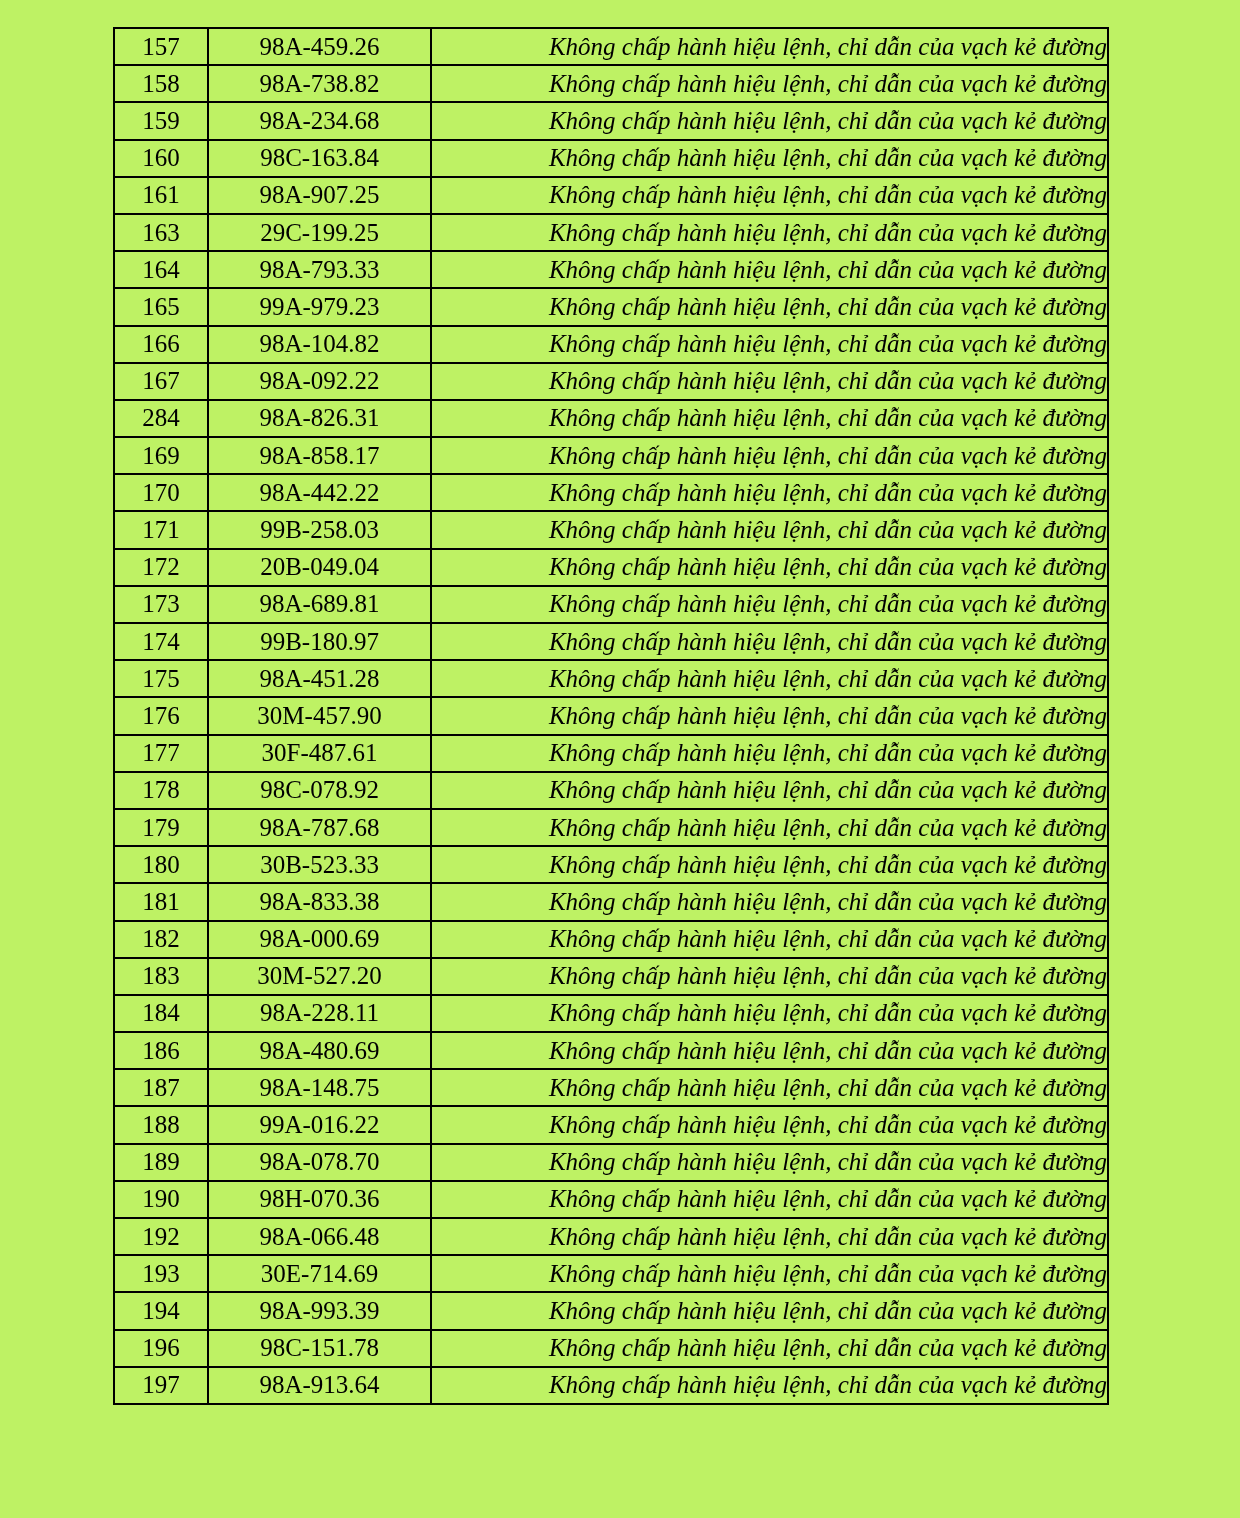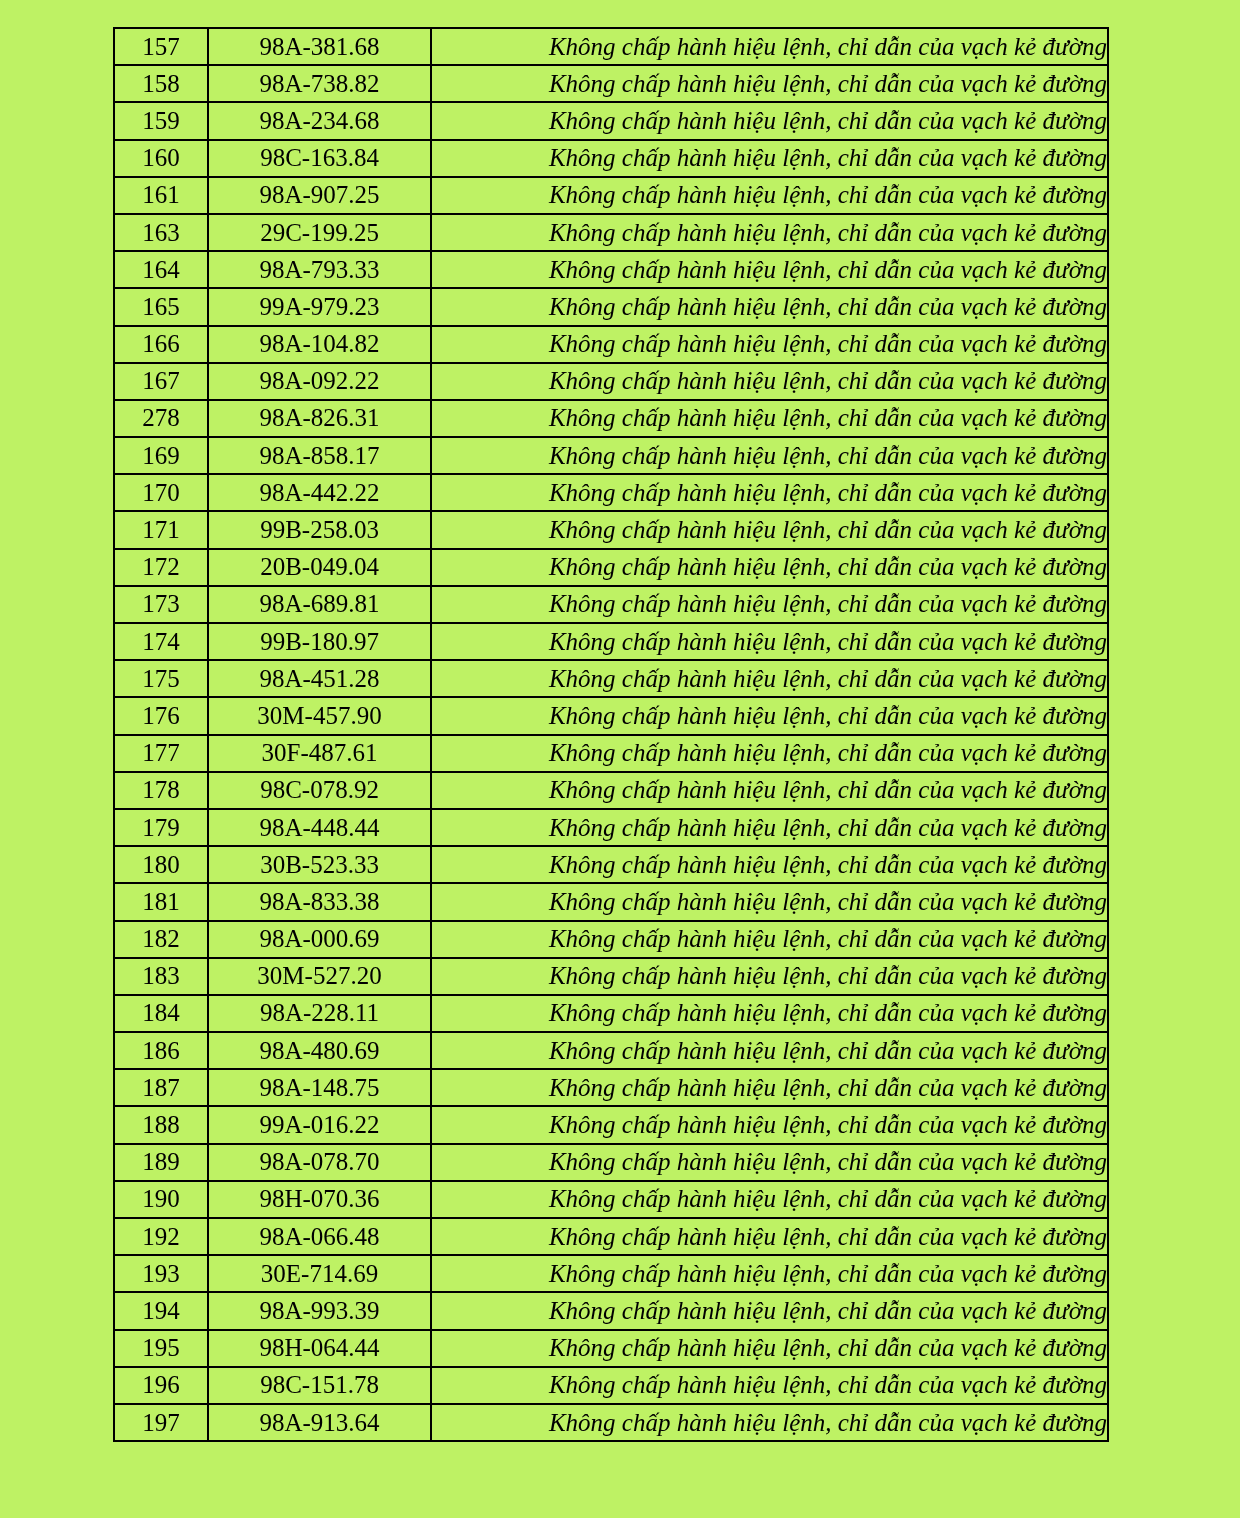--- a/index.html
+++ b/index.html
@@ -53,21 +53,21 @@
 <div class="page">
   <table class="violation-table">
     <colgroup>
       <col style="width:94px">
       <col style="width:223px">
       <col style="width:677px">
     </colgroup>
     <tbody>
         <tr>
           <td class="col-no">157</td>
-          <td class="col-plate">98A-381.68</td>
+          <td class="col-plate">98A-459.26</td>
           <td class="col-violation">Không chấp hành hiệu lệnh, chỉ dẫn của vạch kẻ đường</td>
         </tr>
         <tr>
           <td class="col-no">158</td>
           <td class="col-plate">98A-738.82</td>
           <td class="col-violation">Không chấp hành hiệu lệnh, chỉ dẫn của vạch kẻ đường</td>
         </tr>
         <tr>
           <td class="col-no">159</td>
           <td class="col-plate">98A-234.68</td>
@@ -102,21 +102,21 @@
           <td class="col-no">166</td>
           <td class="col-plate">98A-104.82</td>
           <td class="col-violation">Không chấp hành hiệu lệnh, chỉ dẫn của vạch kẻ đường</td>
         </tr>
         <tr>
           <td class="col-no">167</td>
           <td class="col-plate">98A-092.22</td>
           <td class="col-violation">Không chấp hành hiệu lệnh, chỉ dẫn của vạch kẻ đường</td>
         </tr>
         <tr>
-          <td class="col-no">278</td>
+          <td class="col-no">284</td>
           <td class="col-plate">98A-826.31</td>
           <td class="col-violation">Không chấp hành hiệu lệnh, chỉ dẫn của vạch kẻ đường</td>
         </tr>
         <tr>
           <td class="col-no">169</td>
           <td class="col-plate">98A-858.17</td>
           <td class="col-violation">Không chấp hành hiệu lệnh, chỉ dẫn của vạch kẻ đường</td>
         </tr>
         <tr>
           <td class="col-no">170</td>
@@ -158,21 +158,21 @@
           <td class="col-plate">30F-487.61</td>
           <td class="col-violation">Không chấp hành hiệu lệnh, chỉ dẫn của vạch kẻ đường</td>
         </tr>
         <tr>
           <td class="col-no">178</td>
           <td class="col-plate">98C-078.92</td>
           <td class="col-violation">Không chấp hành hiệu lệnh, chỉ dẫn của vạch kẻ đường</td>
         </tr>
         <tr>
           <td class="col-no">179</td>
-          <td class="col-plate">98A-448.44</td>
+          <td class="col-plate">98A-787.68</td>
           <td class="col-violation">Không chấp hành hiệu lệnh, chỉ dẫn của vạch kẻ đường</td>
         </tr>
         <tr>
           <td class="col-no">180</td>
           <td class="col-plate">30B-523.33</td>
           <td class="col-violation">Không chấp hành hiệu lệnh, chỉ dẫn của vạch kẻ đường</td>
         </tr>
         <tr>
           <td class="col-no">181</td>
           <td class="col-plate">98A-833.38</td>
@@ -224,25 +224,20 @@
           <td class="col-violation">Không chấp hành hiệu lệnh, chỉ dẫn của vạch kẻ đường</td>
         </tr>
         <tr>
           <td class="col-no">193</td>
           <td class="col-plate">30E-714.69</td>
           <td class="col-violation">Không chấp hành hiệu lệnh, chỉ dẫn của vạch kẻ đường</td>
         </tr>
         <tr>
           <td class="col-no">194</td>
           <td class="col-plate">98A-993.39</td>
-          <td class="col-violation">Không chấp hành hiệu lệnh, chỉ dẫn của vạch kẻ đường</td>
-        </tr>
-        <tr>
-          <td class="col-no">195</td>
-          <td class="col-plate">98H-064.44</td>
           <td class="col-violation">Không chấp hành hiệu lệnh, chỉ dẫn của vạch kẻ đường</td>
         </tr>
         <tr>
           <td class="col-no">196</td>
           <td class="col-plate">98C-151.78</td>
           <td class="col-violation">Không chấp hành hiệu lệnh, chỉ dẫn của vạch kẻ đường</td>
         </tr>
         <tr>
           <td class="col-no">197</td>
           <td class="col-plate">98A-913.64</td>

